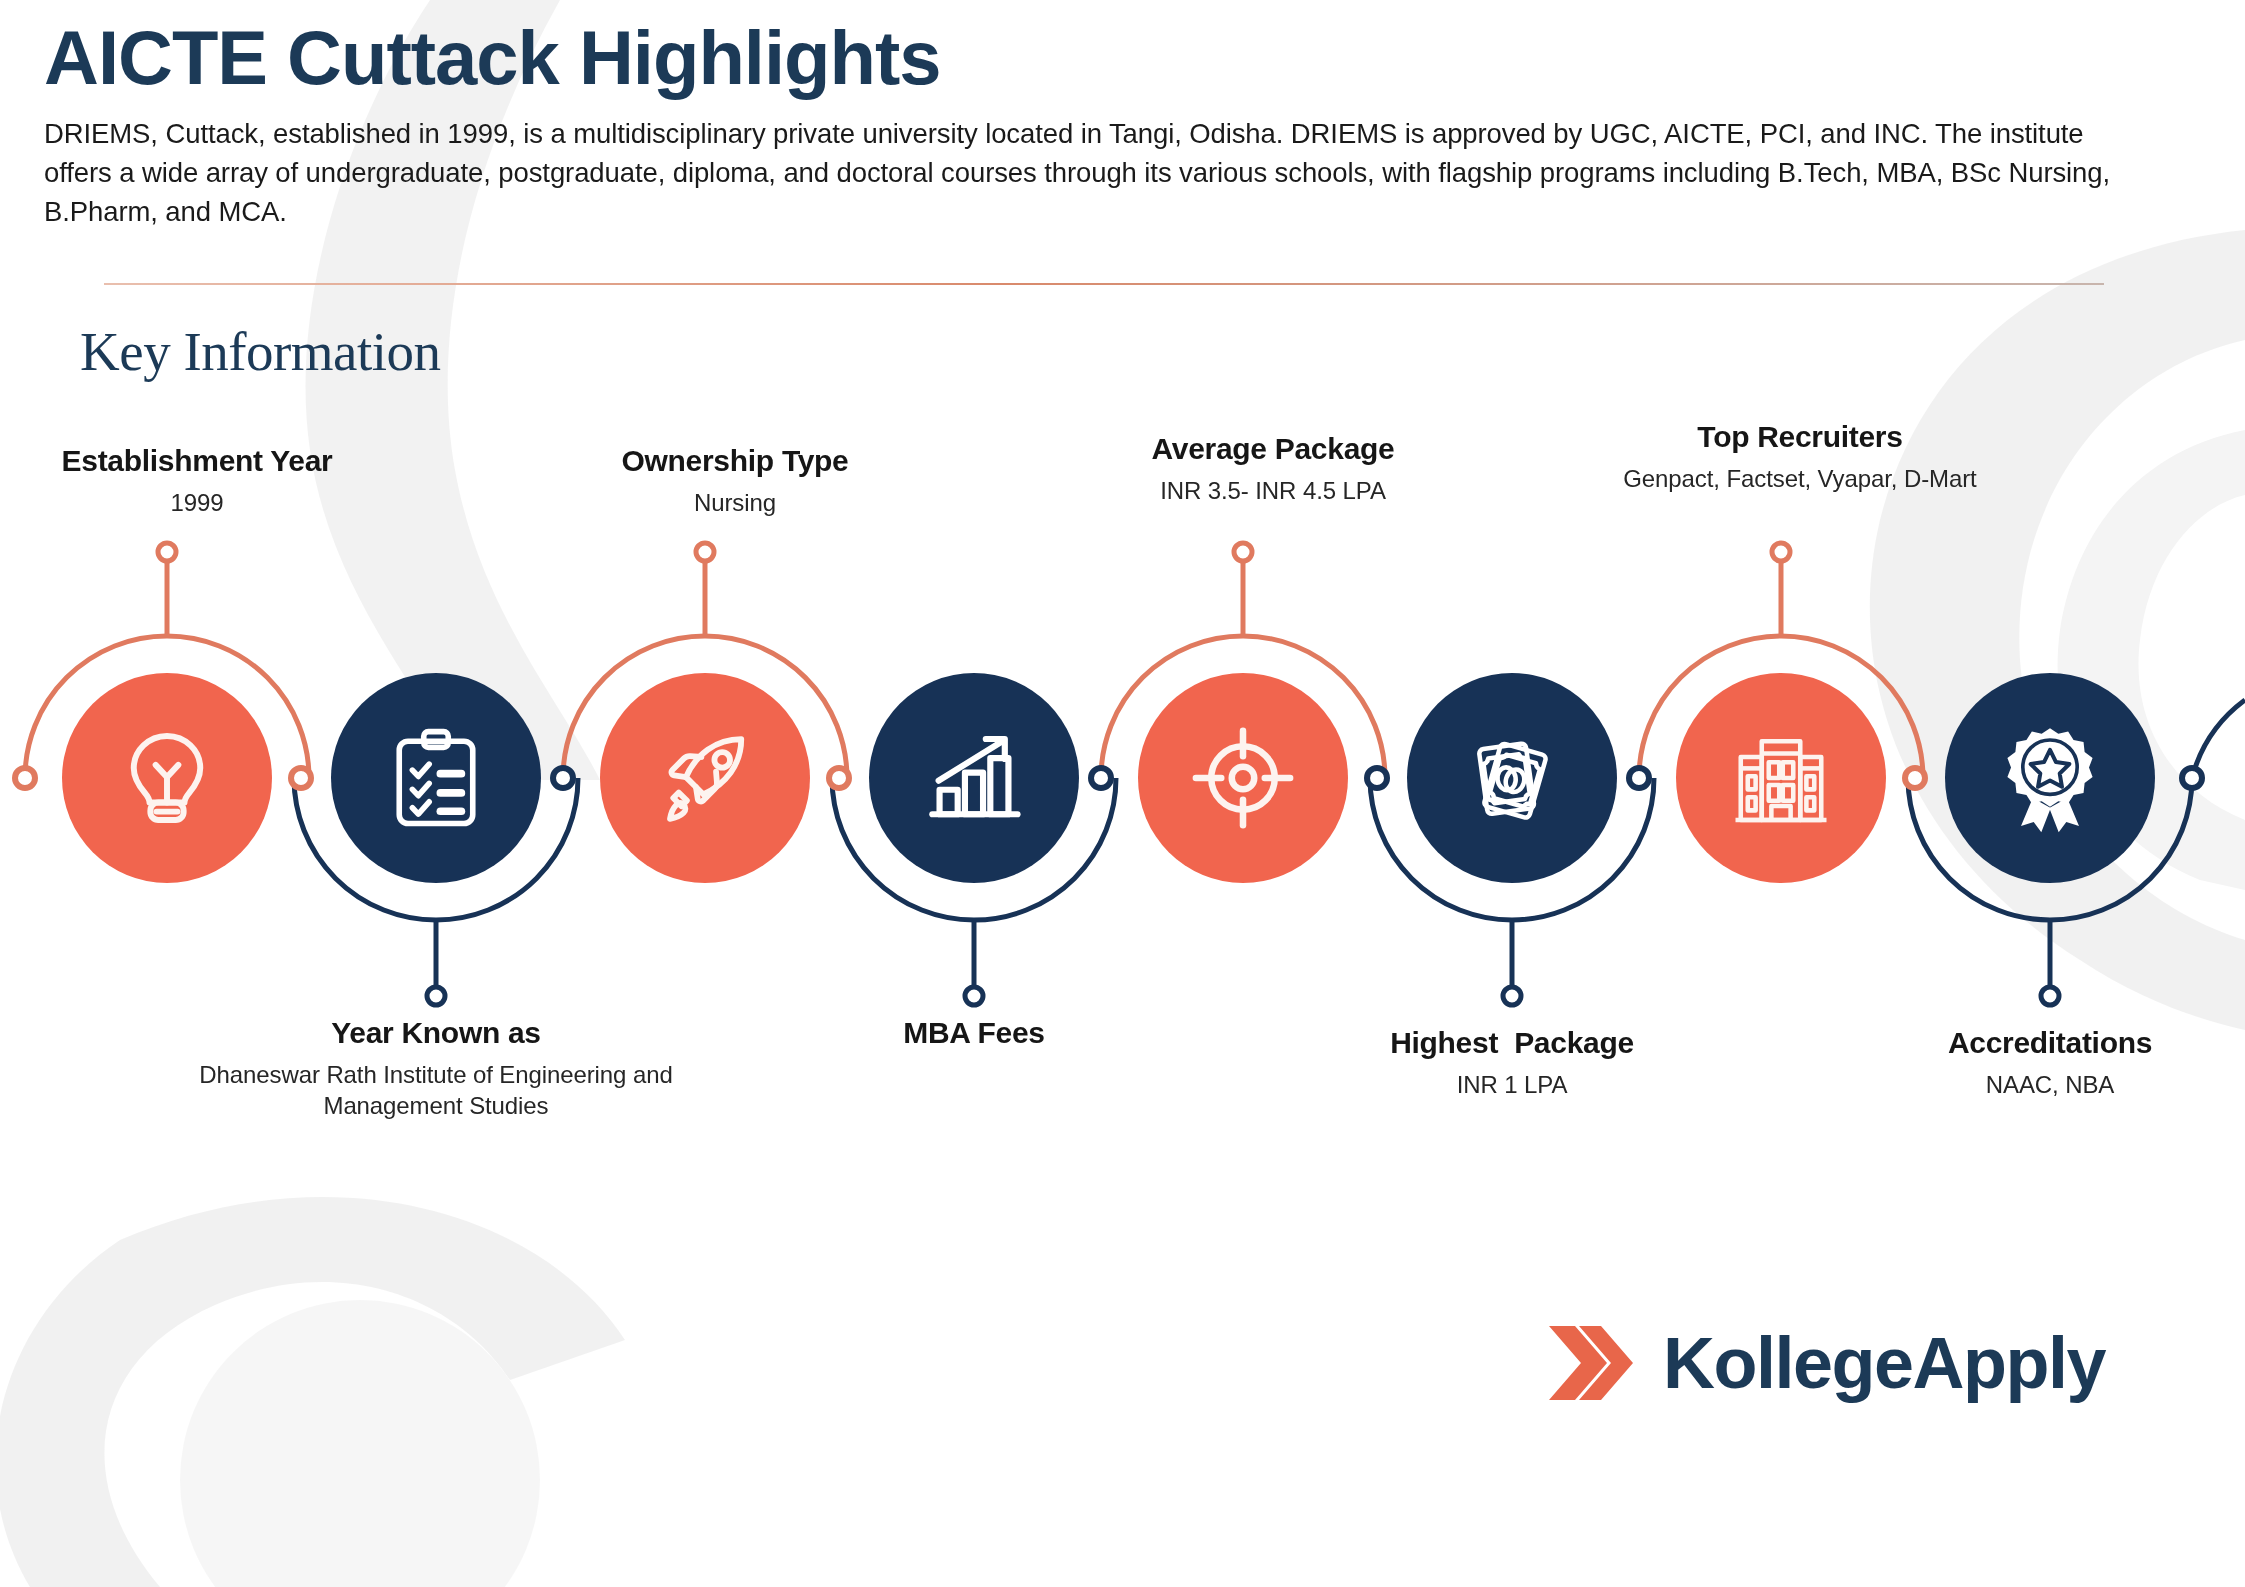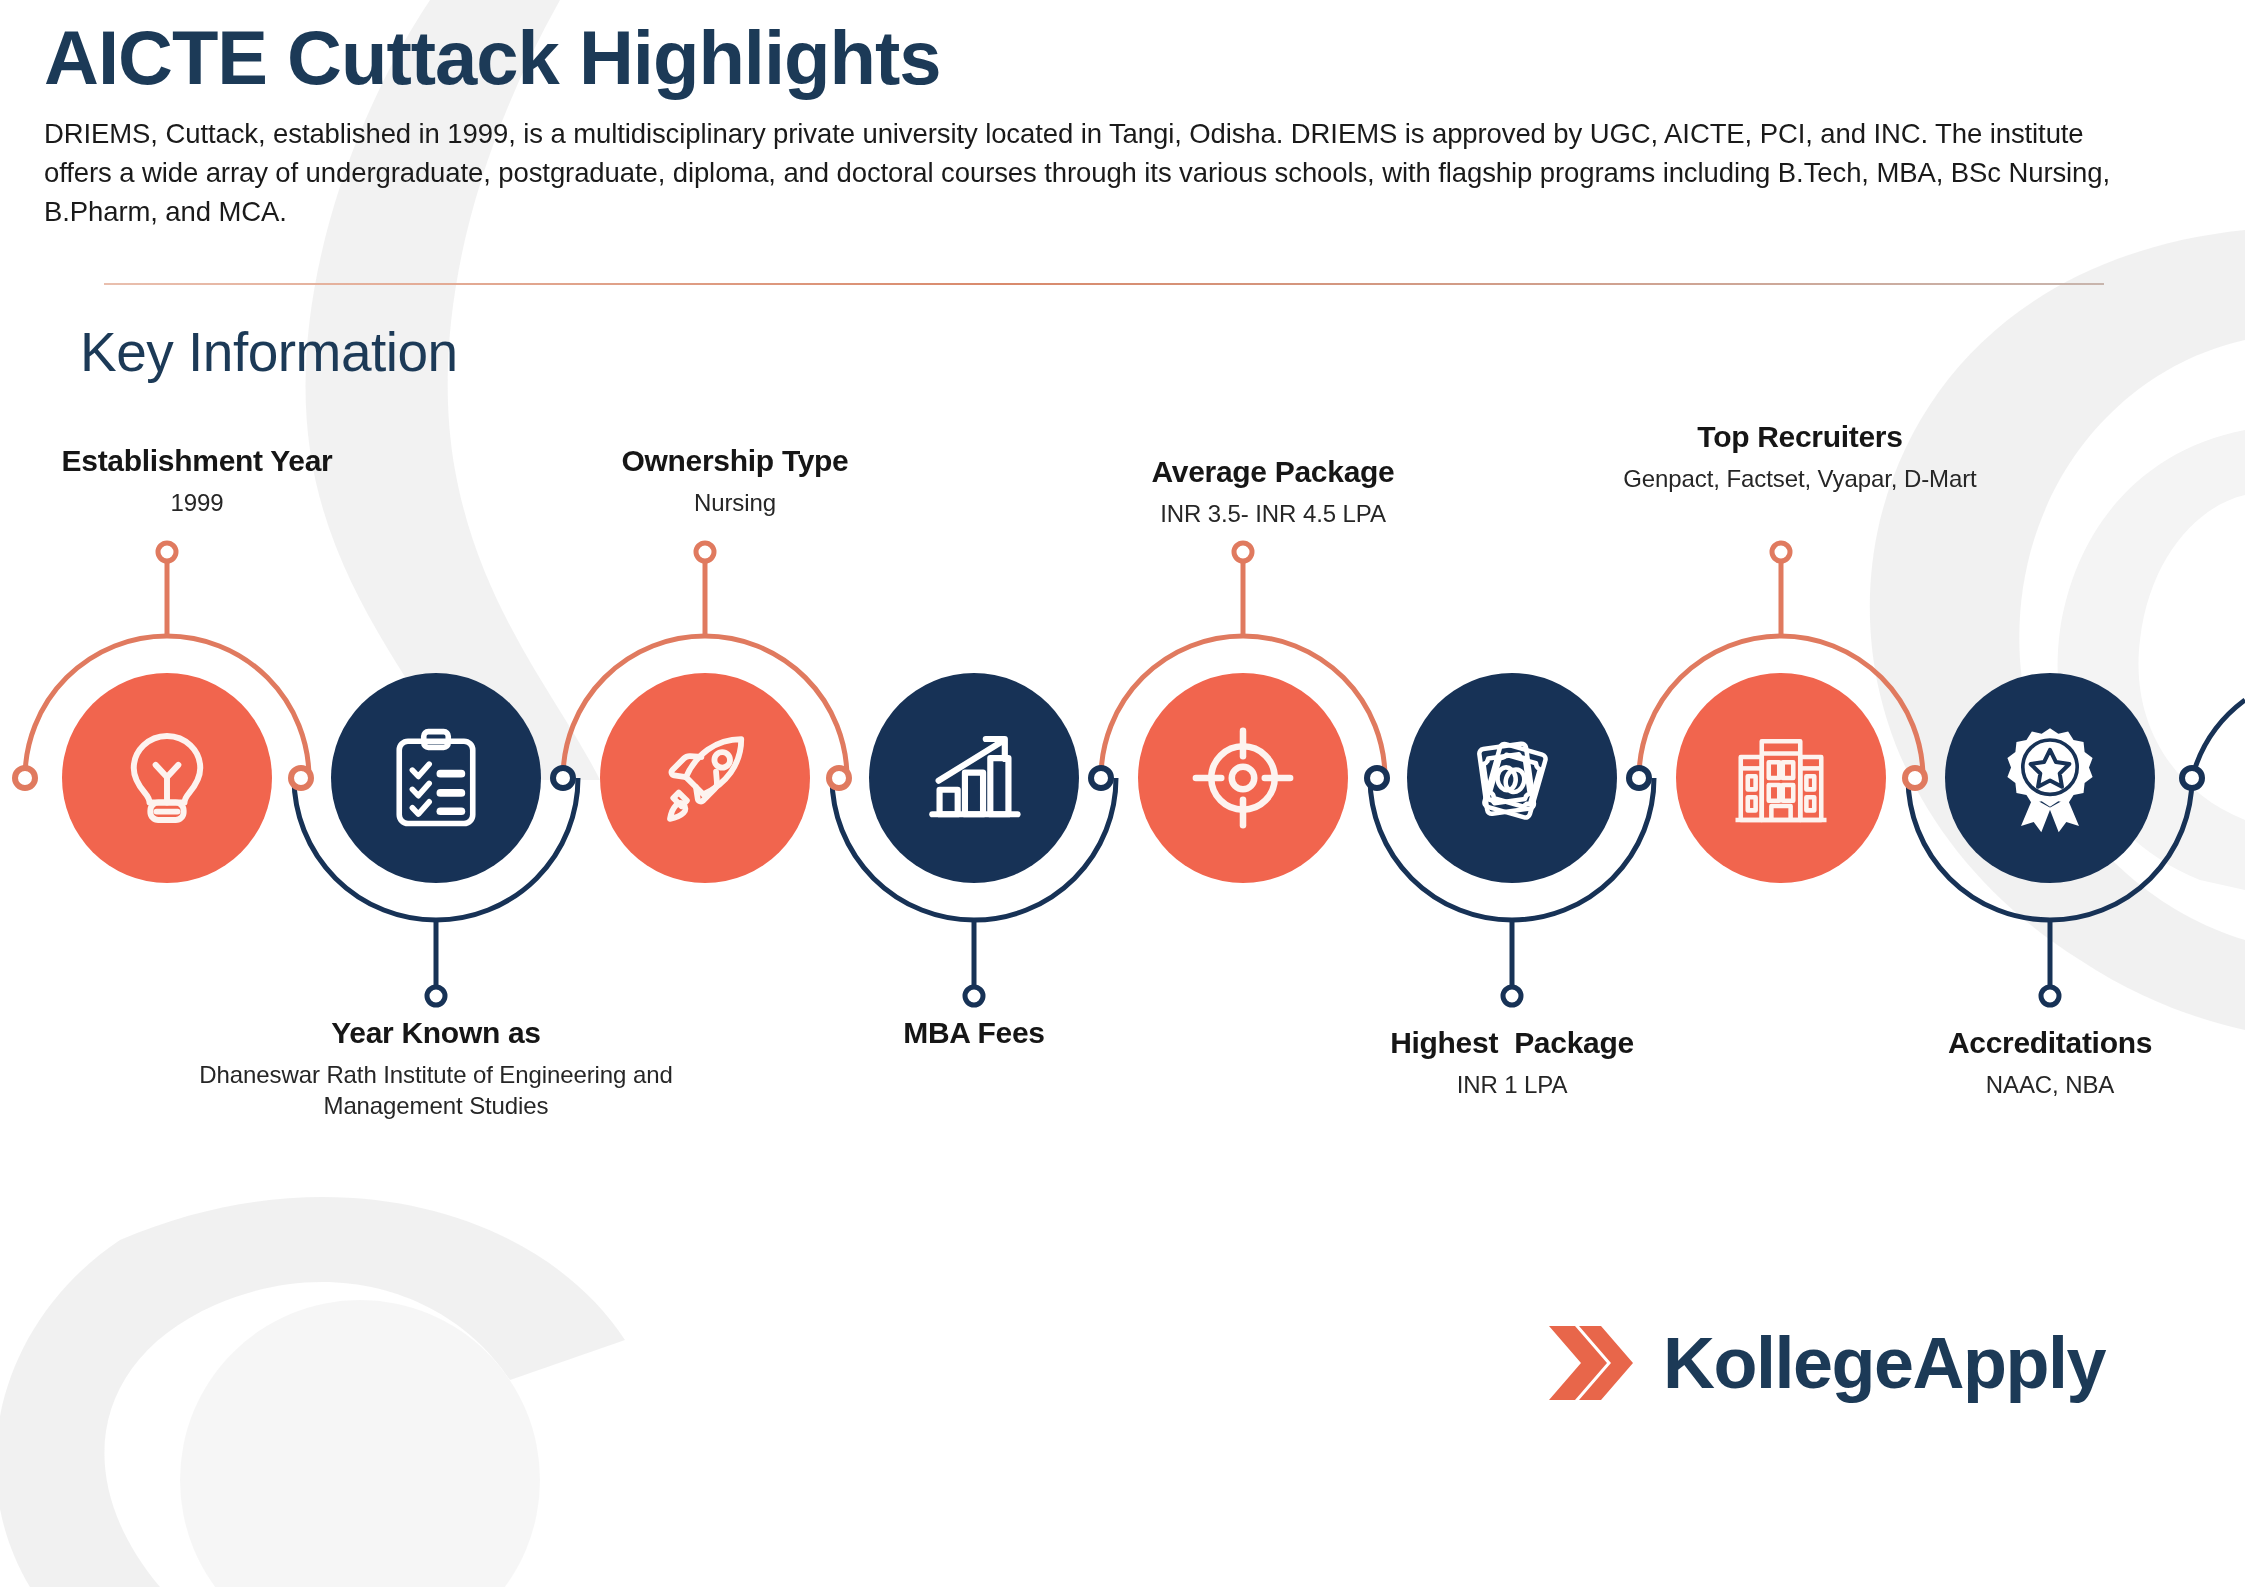--- a/index.html
+++ b/index.html
@@ -24,21 +24,21 @@
     margin-top:16px; font-size:27.5px; color:#1a1a1a; line-height:1.42;
     max-width:2080px; letter-spacing:-0.1px;
   }
   .divider {
     position:absolute; left:104px; top:283px; width:2000px; height:2px;
     background:linear-gradient(90deg,#e9bfae 0%, #d98a6c 45%, #c8b5ad 100%);
     z-index:3;
   }
   .section-title {
     position:absolute; left:80px; top:320px; z-index:3;
-    font-size:55px; color:#1c3a57; font-weight:normal; letter-spacing:-0.5px;
+    font-size:55px; color:#1c3a57; font-weight:normal; letter-spacing:-0.5px;font-family:Liberation Serif, serif;
   }
 
   
   .timeline { position:absolute; left:0; top:400px; width:2245px; height:700px; z-index:2; }
   .tl-svg { position:absolute; left:0; top:0; }
 
   .node { position:absolute; border-radius:50%; display:flex;
           align-items:center; justify-content:center; }
   .node.coral { background:#f1654e; }
   .node.navy  { background:#173256; }
@@ -254,21 +254,21 @@
 <div class="lbl" style="left:-58px; top:444px; width:510px;">
   <div class="t">Establishment Year</div>
   <div class="v">1999</div>
 </div>
 
 <div class="lbl" style="left:480px; top:444px; width:510px;">
   <div class="t">Ownership Type</div>
   <div class="v">Nursing</div>
 </div>
 
-<div class="lbl" style="left:1018px; top:455px; width:510px;">
+<div class="lbl" style="left:1018px; top:432px; width:510px;">
   <div class="t">Average Package</div>
   <div class="v">INR 3.5- INR 4.5 LPA</div>
 </div>
 
 <div class="lbl" style="left:1590px; top:420px; width:420px;">
   <div class="t">Top Recruiters</div>
   <div class="v">Genpact, Factset, Vyapar, D-Mart</div>
 </div>
 
 <div class="lbl" style="left:186px; top:1016px; width:500px;">

